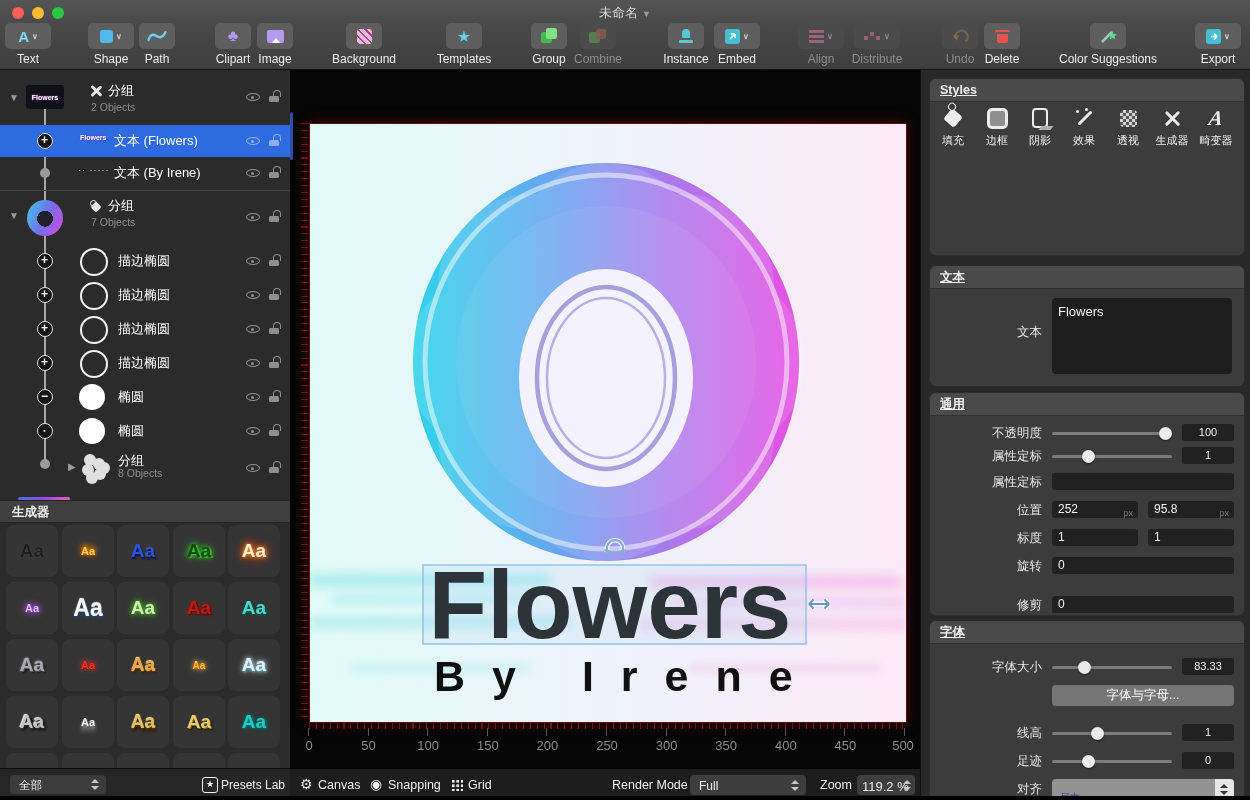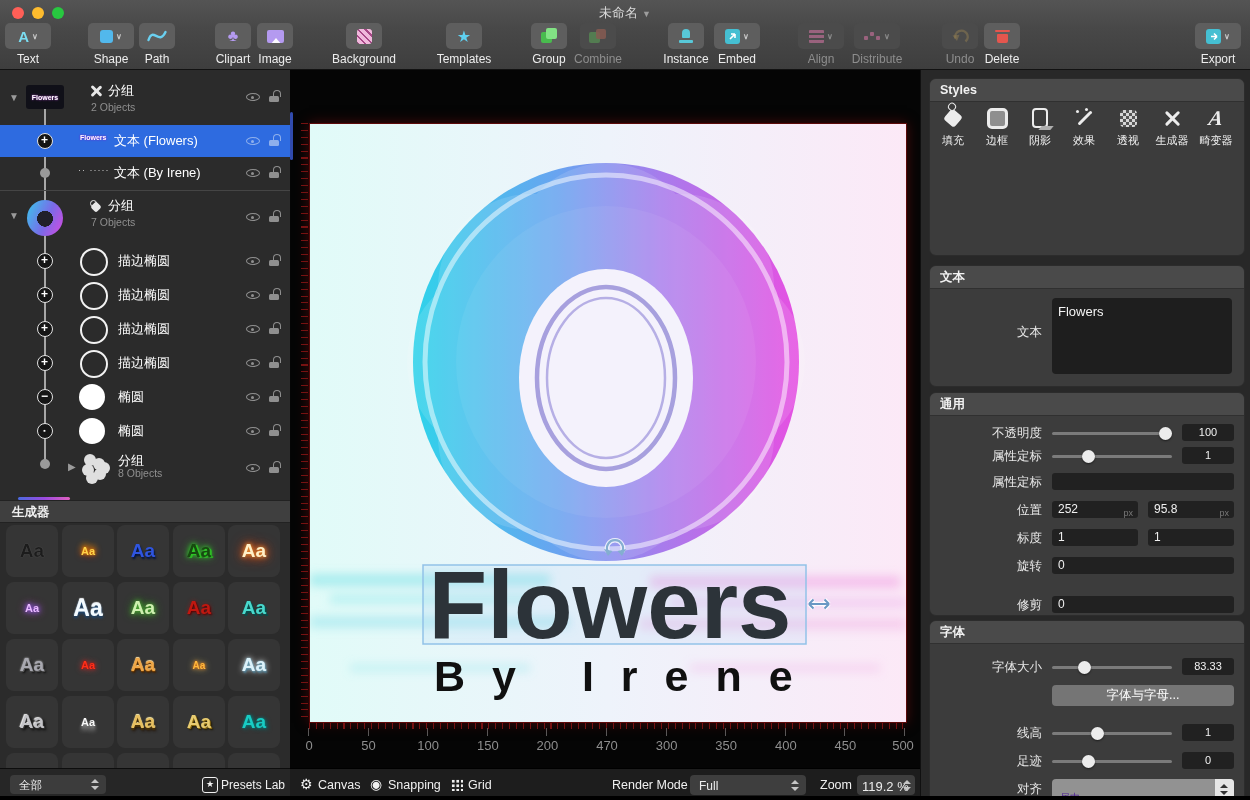--- a/index.html
+++ b/index.html
@@ -120,21 +120,21 @@
   #artboard{position:absolute;left:19px;top:53px;width:596px;height:598px;border:1.5px solid #5c0a0a;box-shadow:0 0 12px rgba(130,12,12,.5);}
   .rnum{position:absolute;top:668px;transform:translateX(-50%);color:#8e8e8e;font-size:13px;}
   #statusbar{position:absolute;left:0;top:698px;width:630px;height:32px;background:#1d1d1d;border-top:1px solid #000;z-index:5;}
   .sb-label{position:absolute;top:9px;font-size:12.5px;color:#f0f0f0;white-space:nowrap;}
   .sb-ico{position:absolute;top:8px;color:#f0f0f0;font-size:14px;line-height:14px;}
   #grid-ico{position:absolute;left:161px;top:10px;width:12px;height:12px;
             background-image:radial-gradient(#f0f0f0 1.3px,transparent 1.4px);background-size:4.5px 4.5px;}
   
   #inspector{position:absolute;left:920px;top:70px;width:330px;height:730px;background:#282828;border-left:1px solid #101010;overflow:hidden;}
   .card{position:absolute;left:8px;width:314px;background:#3c3c3c;border-radius:7px;border:1px solid #2c2c2c;overflow:hidden;}
-  .chead{height:22px;background:#4a4a4a;color:#f2f2f2;font-size:12.5px;font-weight:bold;line-height:22px;padding-left:10px;border-bottom:1px solid #303030;}
+  .chead{height:22px;background:#4a4a4a;color:#f2f2f2;font-size:12.5px;font-weight:bold;line-height:22px;padding-left:10px;border-bottom:1px solid #303030;text-decoration:underline;}
   .sbtn{position:absolute;top:26px;width:42px;text-align:center;}
   .sbtn .ic{height:26px;display:flex;align-items:center;justify-content:center;}
   .sbtn .lb{font-size:11px;color:#f0f0f0;margin-top:2px;white-space:nowrap;}
   .ic-bucket{width:14px;height:14px;background:#ececec;border-radius:3px;transform:rotate(40deg);position:relative;}
   .ic-bucket::before{content:"";position:absolute;left:-5px;top:-5px;width:6px;height:6px;border:1.8px solid #ececec;border-radius:50%;background:#3c3c3c;}
   .ic-border{width:15px;height:15px;border:3px solid #ececec;border-radius:5px;background:#8f8f8f;}
   .ic-shadow{width:12px;height:16px;border:2.5px solid #ececec;border-radius:4px;position:relative;}
   .ic-shadow::after{content:"";position:absolute;right:-6px;bottom:-4px;width:12px;height:4px;background:#aeaeae;transform:skewX(-40deg);}
   .ic-wand{width:19px;height:19px;position:relative;}
   .ic-wand::before{content:"";position:absolute;left:8px;top:1px;width:3px;height:17px;background:#ececec;border-radius:2px;transform:rotate(45deg);}
@@ -267,20 +267,29 @@
             <path d="M1.5 6.5 L6 12 L8.5 5.8 Z" fill="#d8b058"></path>
           </svg>
         </div>
       <div class="tlabel">Undo</div>
     </div>
     <div class="tool" style="left:962px;width:80px">
       <div class="tbtn" style="width:36px">
           <span class="icoTrash"></span>
         </div>
       <div class="tlabel">Delete</div>
+    </div>
+    <div class="tool" style="left:1046px;width:124px">
+      <div class="tbtn" style="width:36px">
+          <svg width="19" height="17">
+            <line x1="3" y1="14" x2="13" y2="4" stroke="#9ec8c0" stroke-width="2.6"></line>
+            <polygon points="13.5,3 14.7,6 18,6.3 15.5,8.4 16.3,11.6 13.5,9.8 10.7,11.6 11.5,8.4 9,6.3 12.3,6" fill="#58d890"></polygon>
+          </svg>
+        </div>
+      <div class="tlabel">Color Suggestions</div>
     </div>
     <div class="tool" style="left:1178px;width:80px">
       <div class="tbtn" style="width:46px">
           <span class="icoBox">
             <svg width="10" height="9">
               <path d="M1 4.5 h6 M7 4.5 l-3 -3 M7 4.5 l-3 3" stroke="#fff" stroke-width="1.6" fill="none" transform="translate(1,0)"></path>
             </svg>
           </span>
           <span class="chev">∨</span>
         </div>
@@ -532,21 +541,21 @@
           <path d="M -10 0 H 10 M -10 0 l 4.5 -4.5 M -10 0 l 4.5 4.5 M 10 0 l -4.5 -4.5 M 10 0 l -4.5 4.5" stroke="#6a98c4" stroke-width="2" fill="none"></path>
         </g>
       </svg>
     </div>
 
     <span class="rnum" style="left:19px">0</span>
     <span class="rnum" style="left:78.6px">50</span>
     <span class="rnum" style="left:138.2px">100</span>
     <span class="rnum" style="left:197.8px">150</span>
     <span class="rnum" style="left:257.4px">200</span>
-    <span class="rnum" style="left:317px">470</span>
+    <span class="rnum" style="left:317px">250</span>
     <span class="rnum" style="left:376.6px">300</span>
     <span class="rnum" style="left:436.2px">350</span>
     <span class="rnum" style="left:495.8px">400</span>
     <span class="rnum" style="left:555.4px">450</span>
     <span class="rnum" style="left:613px">500</span>
 
     <div id="statusbar">
       <span class="sb-ico" style="left:10px">⚙</span>
       <span class="sb-label" style="left:28px">Canvas</span>
       <span class="sb-ico" style="left:80px">◉</span>

